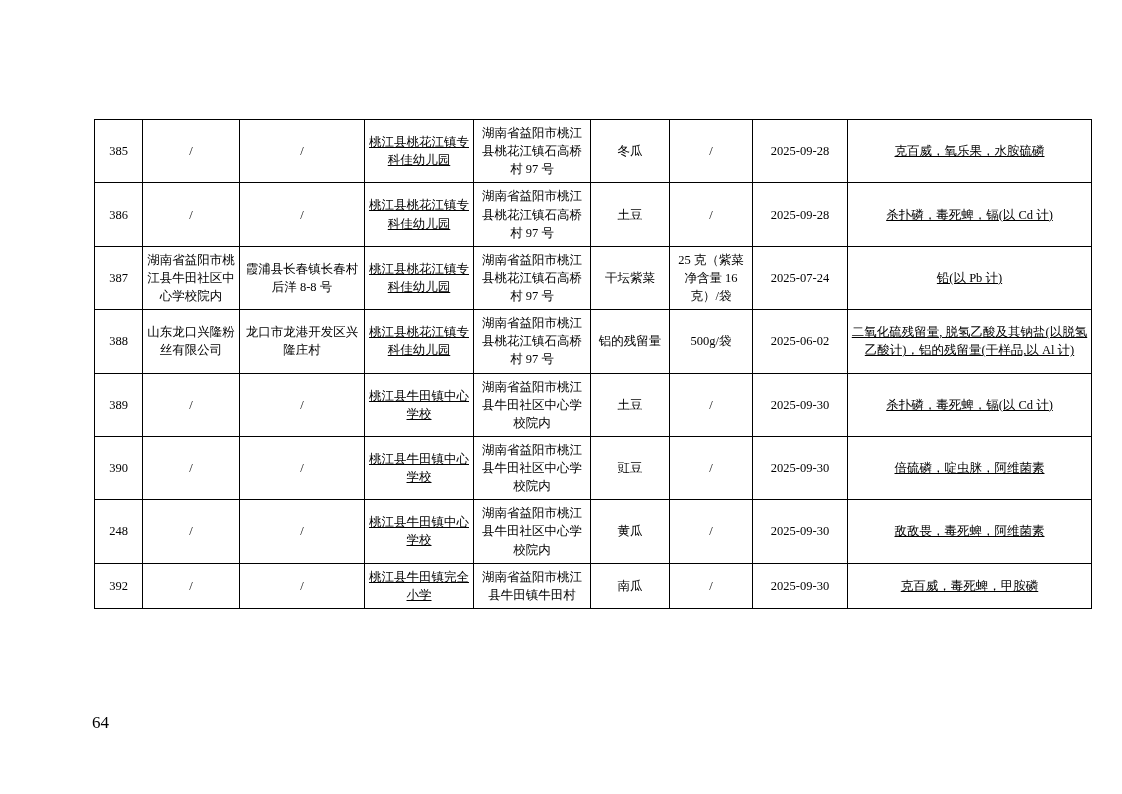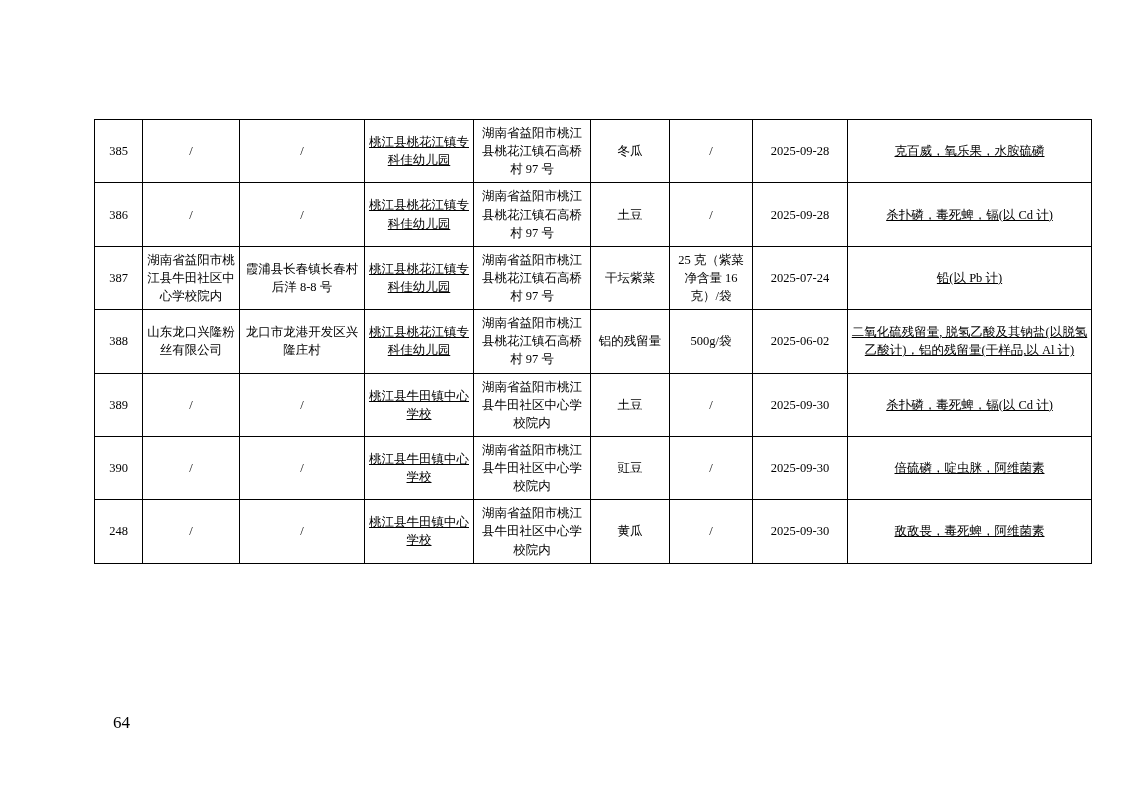--- a/index.html
+++ b/index.html
@@ -54,21 +54,21 @@
   .spec-small {
     font-size: 12px;
     line-height: 1.4;
   }
   .test-txt {
     font-size: 12.5px;
     line-height: 1.5;
   }
   .page-number {
     position: absolute;
-    left: 113px;
+    left: 92px;
     top: 713px;
     font-size: 17px;
     font-family: "Liberation Serif", "DejaVu Serif", serif;
   }
 </style>
 </head>
 <body>
 
 <div class="page">
 
@@ -152,19 +152,30 @@
         <td class="c-firm slash">/</td>
         <td class="c-addr slash">/</td>
         <td class="c-shop">桃江县牛田镇中心学校</td>
         <td class="c-shop-addr">湖南省益阳市桃江县牛田社区中心学校院内</td>
         <td class="c-item">黄瓜</td>
         <td class="c-spec slash">/</td>
         <td class="c-date">2025-09-30</td>
         <td class="c-test test-txt">敌敌畏，毒死蜱，阿维菌素</td>
       </tr>
 
+      <tr>
+        <td class="c-idx">392</td>
+        <td class="c-firm slash">/</td>
+        <td class="c-addr slash">/</td>
+        <td class="c-shop">桃江县牛田镇完全小学</td>
+        <td class="c-shop-addr">湖南省益阳市桃江县牛田镇牛田村</td>
+        <td class="c-item">南瓜</td>
+        <td class="c-spec slash">/</td>
+        <td class="c-date">2025-09-30</td>
+        <td class="c-test test-txt">克百威，毒死蜱，甲胺磷</td>
+      </tr>
 
     </tbody>
   </table>
 
   <div class="page-number">64</div>
 
 </div>
 
 </body></html>

